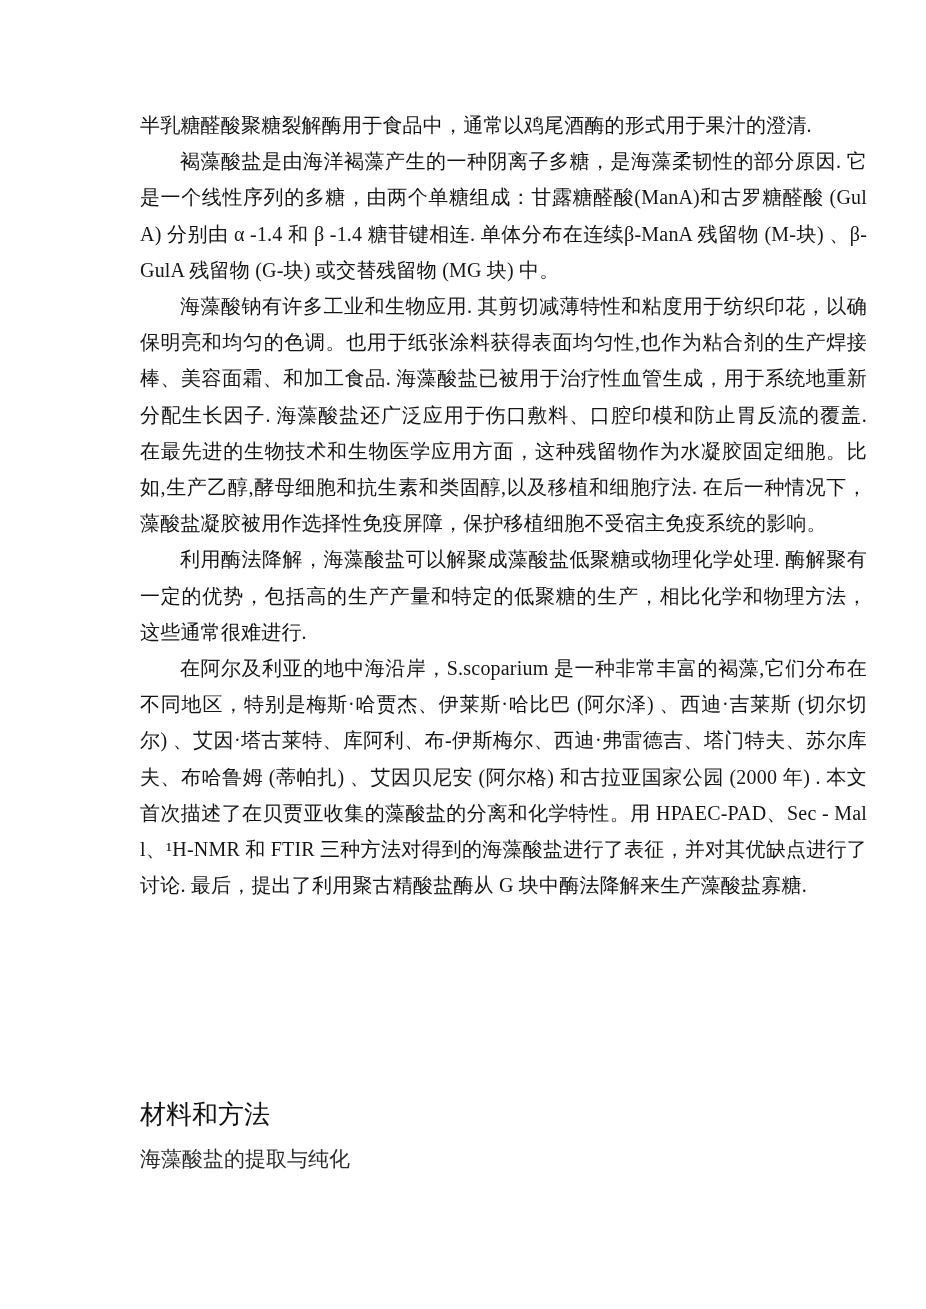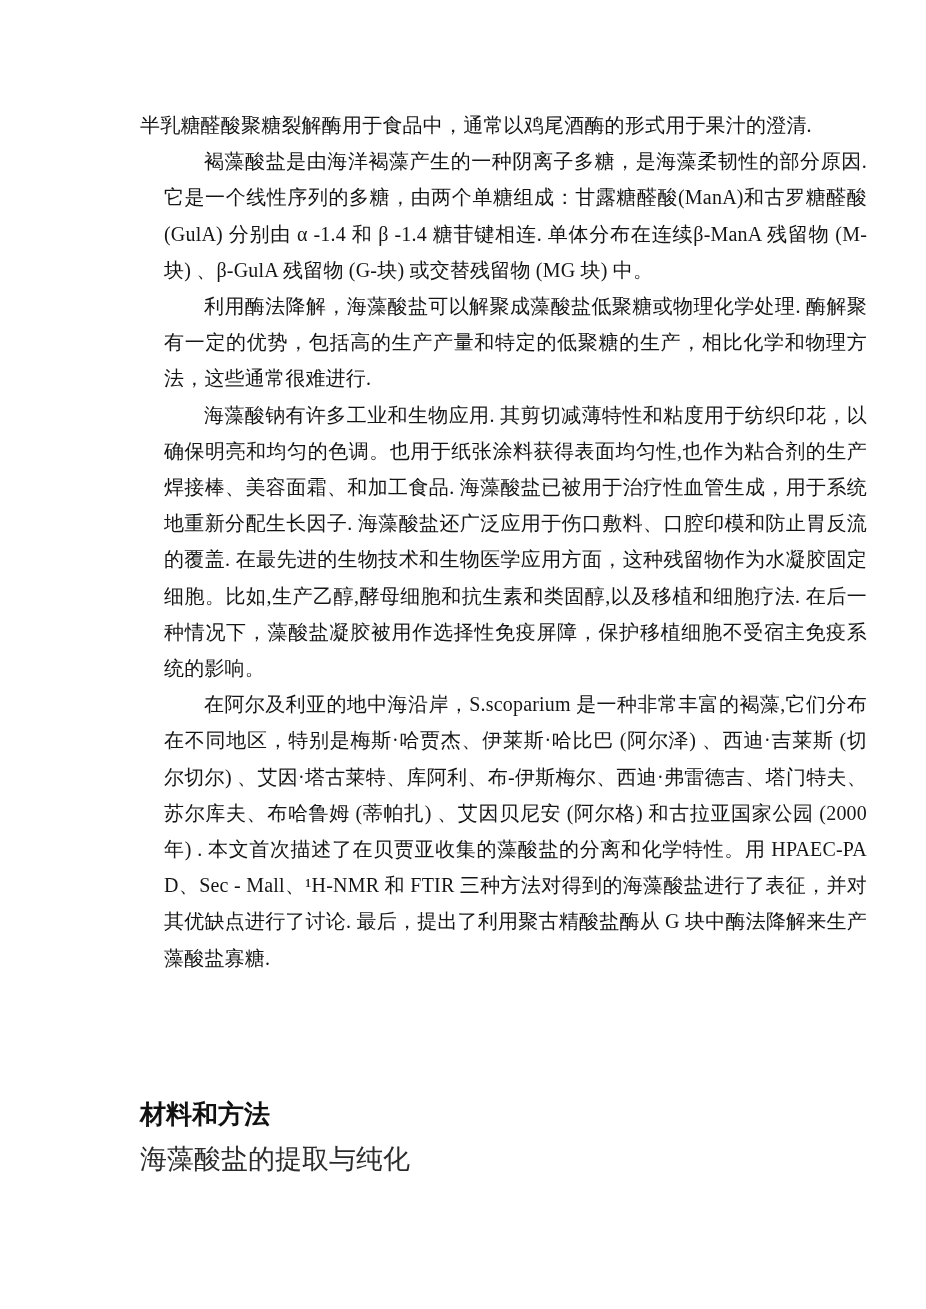--- a/index.html
+++ b/index.html
@@ -25,55 +25,54 @@
   .content p {
     margin: 0;
     font-size: 20px;
     line-height: 36.2px;
     text-align: justify;
     letter-spacing: 0.2px;
     word-break: break-all;
   }
   .content p.indent {
     text-indent: 40px;
-    margin-left: 24px;
   }
   .headings {
     position: absolute;
     left: 140px;
     top: 1098px;
     width: 727px;
   }
   .section-heading {
     margin: 0;
     font-family: "Liberation Sans", "DejaVu Sans", sans-serif;
-    font-weight: 700;
+    font-weight: 400;
     font-size: 26px;
     line-height: 32px;
     color: #111111;
   }
   .subsection-heading {
     margin: 14px 0 0 0;
     font-family: "Liberation Serif", "DejaVu Serif", serif;
     font-weight: 400;
-    font-size: 27px;
+    font-size: 21px;
     line-height: 30px;
     color: #2b2b2b;
   }
 </style>
 </head>
 <body>
 
 <div class="page">
 
   <div class="content">
     <p>半乳糖醛酸聚糖裂解酶用于食品中，通常以鸡尾酒酶的形式用于果汁的澄清.</p>
     <p class="indent">褐藻酸盐是由海洋褐藻产生的一种阴离子多糖，是海藻柔韧性的部分原因. 它是一个线性序列的多糖，由两个单糖组成：甘露糖醛酸(ManA)和古罗糖醛酸 (GulA) 分别由 α -1.4 和 β -1.4 糖苷键相连. 单体分布在连续β-ManA 残留物 (M-块) 、β-GulA 残留物 (G-块) 或交替残留物 (MG 块) 中。</p>
+    <p class="indent">海藻酸钠有许多工业和生物应用. 其剪切减薄特性和粘度用于纺织印花，以确保明亮和均匀的色调。也用于纸张涂料获得表面均匀性,也作为粘合剂的生产焊接棒、美容面霜、和加工食品. 海藻酸盐已被用于治疗性血管生成，用于系统地重新分配生长因子. 海藻酸盐还广泛应用于伤口敷料、口腔印模和防止胃反流的覆盖. 在最先进的生物技术和生物医学应用方面，这种残留物作为水凝胶固定细胞。比如,生产乙醇,酵母细胞和抗生素和类固醇,以及移植和细胞疗法. 在后一种情况下，藻酸盐凝胶被用作选择性免疫屏障，保护移植细胞不受宿主免疫系统的影响。</p>
     <p class="indent">利用酶法降解，海藻酸盐可以解聚成藻酸盐低聚糖或物理化学处理. 酶解聚有一定的优势，包括高的生产产量和特定的低聚糖的生产，相比化学和物理方法，这些通常很难进行.</p>
-    <p class="indent">海藻酸钠有许多工业和生物应用. 其剪切减薄特性和粘度用于纺织印花，以确保明亮和均匀的色调。也用于纸张涂料获得表面均匀性,也作为粘合剂的生产焊接棒、美容面霜、和加工食品. 海藻酸盐已被用于治疗性血管生成，用于系统地重新分配生长因子. 海藻酸盐还广泛应用于伤口敷料、口腔印模和防止胃反流的覆盖. 在最先进的生物技术和生物医学应用方面，这种残留物作为水凝胶固定细胞。比如,生产乙醇,酵母细胞和抗生素和类固醇,以及移植和细胞疗法. 在后一种情况下，藻酸盐凝胶被用作选择性免疫屏障，保护移植细胞不受宿主免疫系统的影响。</p>
     <p class="indent">在阿尔及利亚的地中海沿岸，S.scoparium 是一种非常丰富的褐藻,它们分布在不同地区，特别是梅斯·哈贾杰、伊莱斯·哈比巴 (阿尔泽) 、西迪·吉莱斯 (切尔切尔) 、艾因·塔古莱特、库阿利、布-伊斯梅尔、西迪·弗雷德吉、塔门特夫、苏尔库夫、布哈鲁姆 (蒂帕扎) 、艾因贝尼安 (阿尔格) 和古拉亚国家公园 (2000 年) . 本文首次描述了在贝贾亚收集的藻酸盐的分离和化学特性。用 HPAEC-PAD、Sec - Mall、¹H-NMR 和 FTIR 三种方法对得到的海藻酸盐进行了表征，并对其优缺点进行了讨论. 最后，提出了利用聚古精酸盐酶从 G 块中酶法降解来生产藻酸盐寡糖.</p>
   </div>
 
   <div class="headings">
     <h1 class="section-heading">材料和方法</h1>
     <h2 class="subsection-heading">海藻酸盐的提取与纯化</h2>
   </div>
 
 </div>
 

